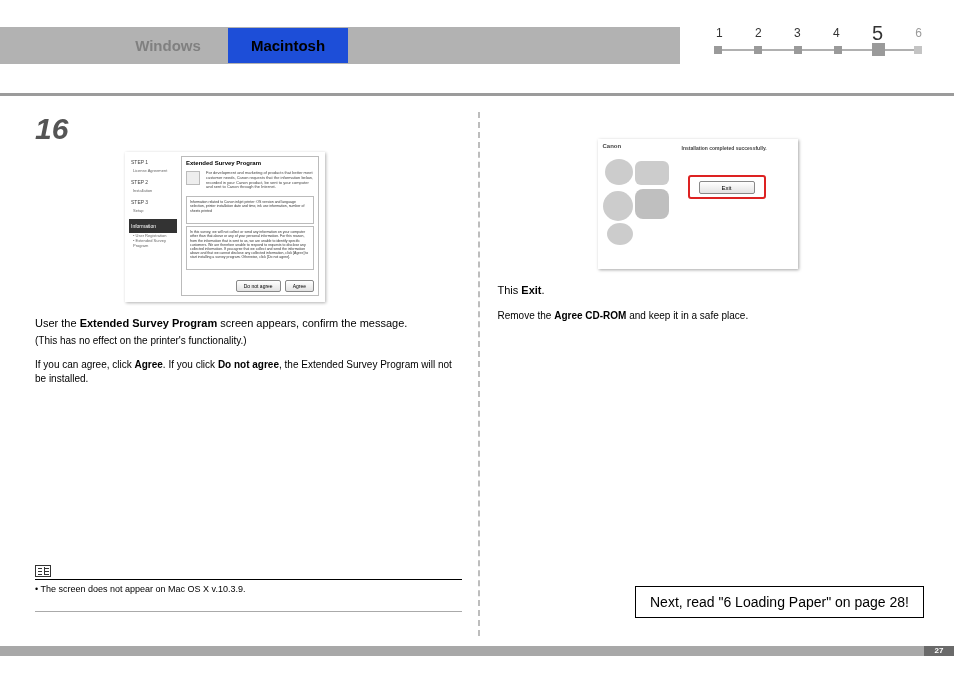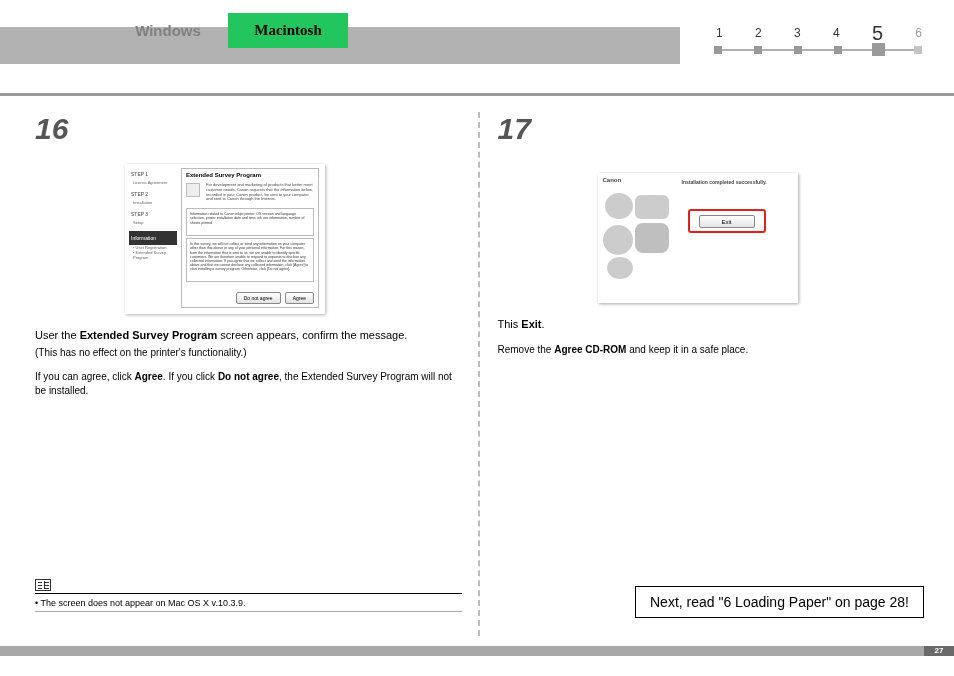--- a/index.html
+++ b/index.html
@@ -21,44 +21,43 @@
   .topband {
     position: absolute;
     left: 0;
     top: 27px;
     width: 680px;
     height: 37px;
     background: #b2b2b2;
   }
   .tabs {
     position: absolute;
-    top: 13px;
+    top: 28px;
     left: 108px;
     display: flex;
     height: 35px;
   }
   .tab {
     width: 120px;
     height: 35px;
     background: #fff;
     color: #000;
     font-weight: bold;
     font-size: 15px;
     text-align: center;
     line-height: 35px;
   }
   .tab.inactive {
     color: #808080;
     font-weight: bold;
     background: transparent;
   }
   .tab.active {
-    background: #22c55e;
+    background: #1d4ed8;
     color: #000;
-    font-family: Liberation Serif, serif;
   }
 
   
   .progress {
     position: absolute;
     top: 26px;
     right: 30px;
     width: 210px;
   }
   .progress-nums {
@@ -133,21 +132,21 @@
     bottom: 0;
     right: 0;
     border-right: 2px dashed #bdbdbd;
   }
 
   .stepnum {
     font-size: 30px;
     font-weight: bold;
     font-style: italic;
     color: #555;
-    margin-bottom: 18px;
+    margin-bottom: 6px;
   }
 
   
   .shot {
     margin: 0 auto 14px auto;
     width: 200px;
     height: 150px;
     background: #fff;
     box-shadow: 1px 1px 3px rgba(0,0,0,0.3);
     position: relative;
@@ -277,21 +276,21 @@
   }
   .note-head {
     display:flex; align-items:center;
     border-bottom:1px solid #000;
     padding-bottom:2px;
   }
   .note-line {
     font-size: 9px;
     padding-top:4px;
     border-bottom:1px solid #aaa;
-    padding-bottom:3px;
+    padding-bottom:17px;
   }
 
   
   .next-box {
     position:absolute;
     right: 0px;
     bottom: 18px;
     border: 1px solid #000;
     padding: 7px 14px;
     font-size: 14px;
@@ -394,21 +393,20 @@
               <span class="r3"></span>
             </span>
       </div>
       <div class="note-line">•  The screen does not appear on Mac OS X v.10.3.9.</div>
     </div>
 
     <div class="vsep"></div>
   </div>
 
   <div class="col">
-    <div class="stepnum">17</div>
 
     <div class="shot2" style="margin-left:100px;">
       <div class="shot2-head">Canon</div>
       <div class="shot2-msg">Installation completed successfully.</div>
       <div class="shot2-imgpane">
         <span class="blob" style="left:2px; top:2px; width:28px; height:26px;"></span>
         <span class="blob" style="left:32px; top:4px; width:34px; height:24px; border-radius:6px;"></span>
         <span class="blob" style="left:0px; top:34px; width:30px; height:30px;"></span>
         <span class="blob" style="left:32px; top:32px; width:34px; height:30px; border-radius:8px; background:#bfbfbf;"></span>
         <span class="blob" style="left:4px; top:66px; width:26px; height:22px;"></span>

